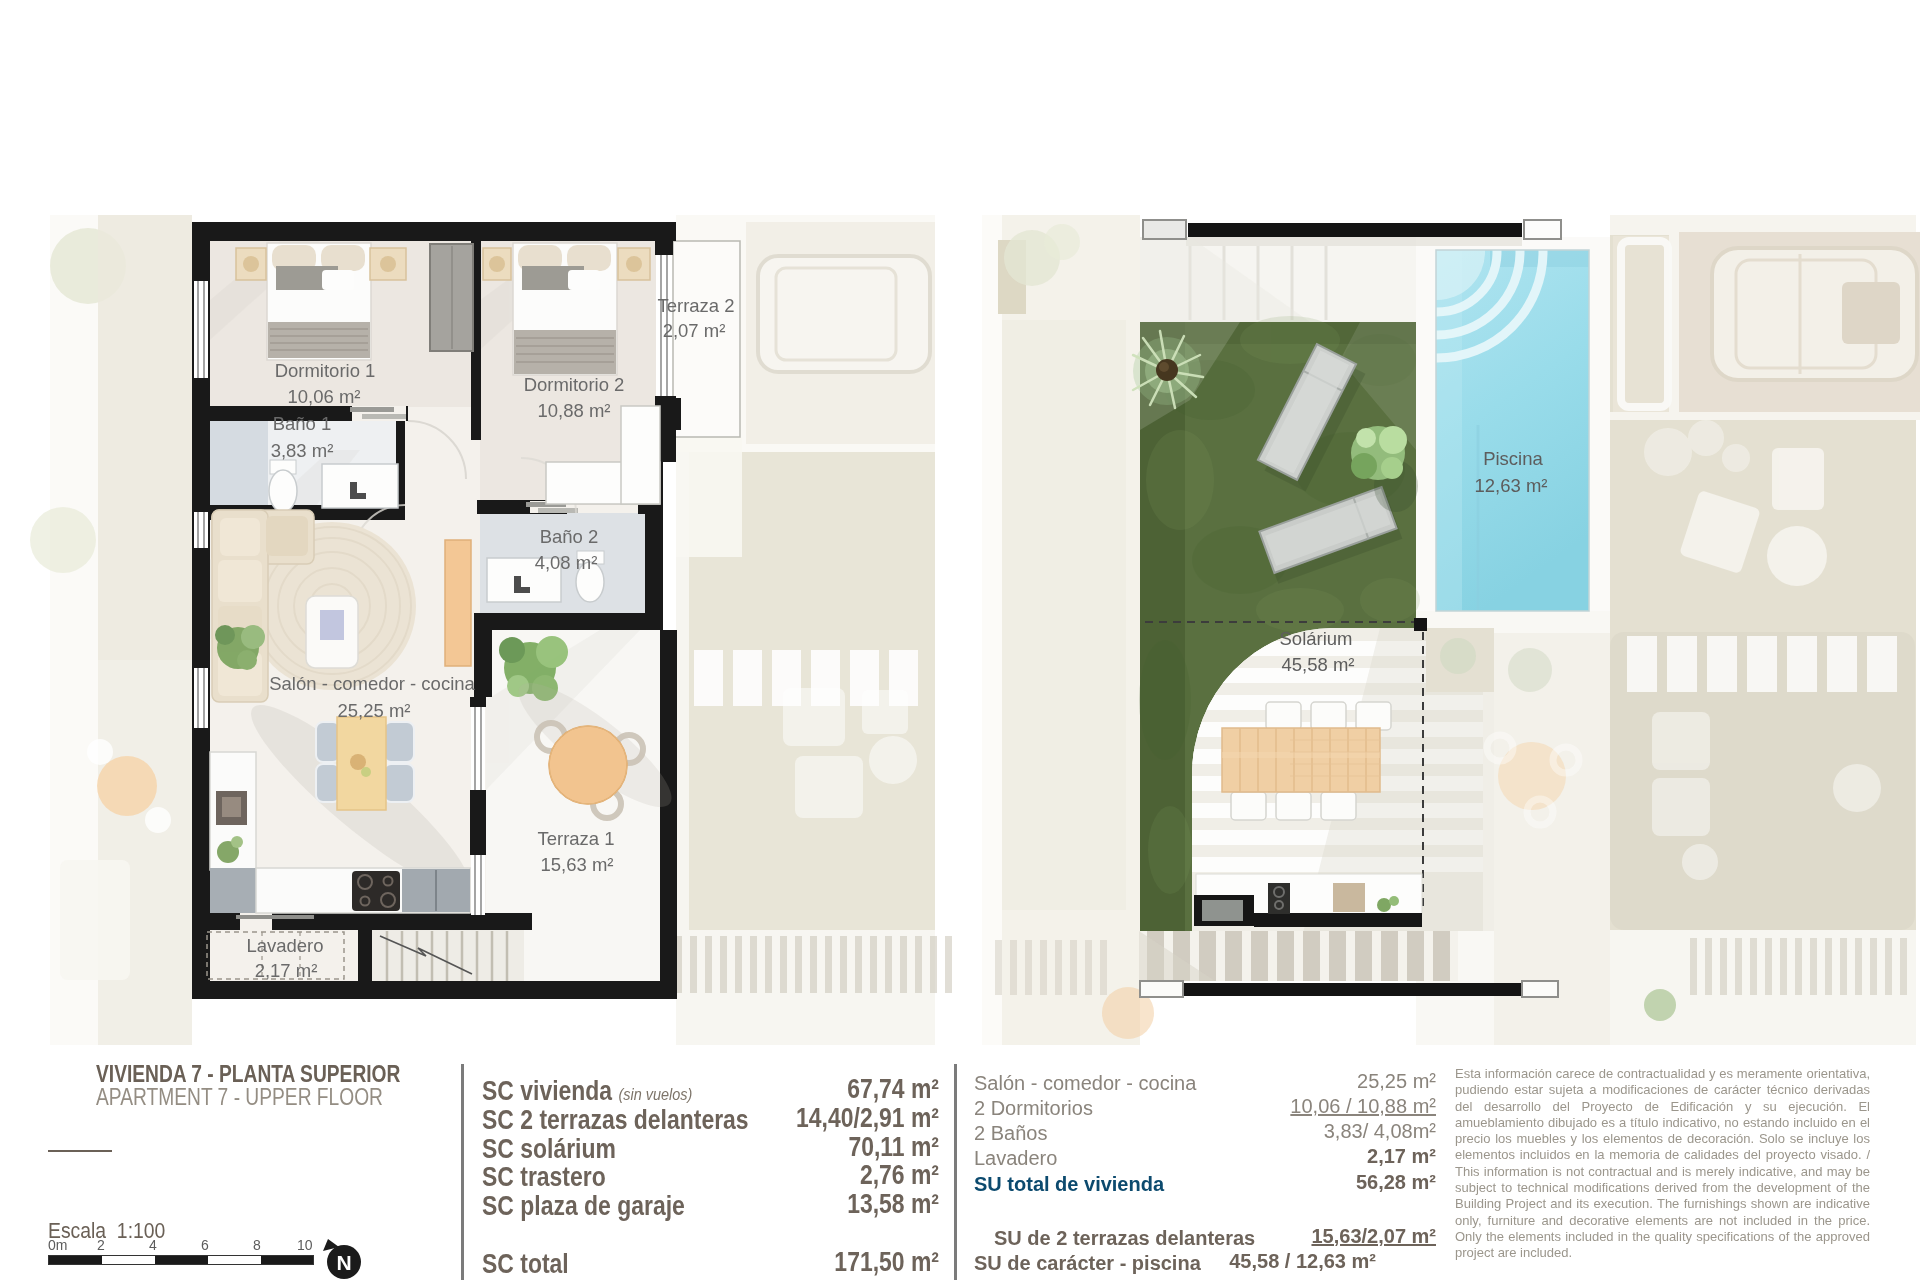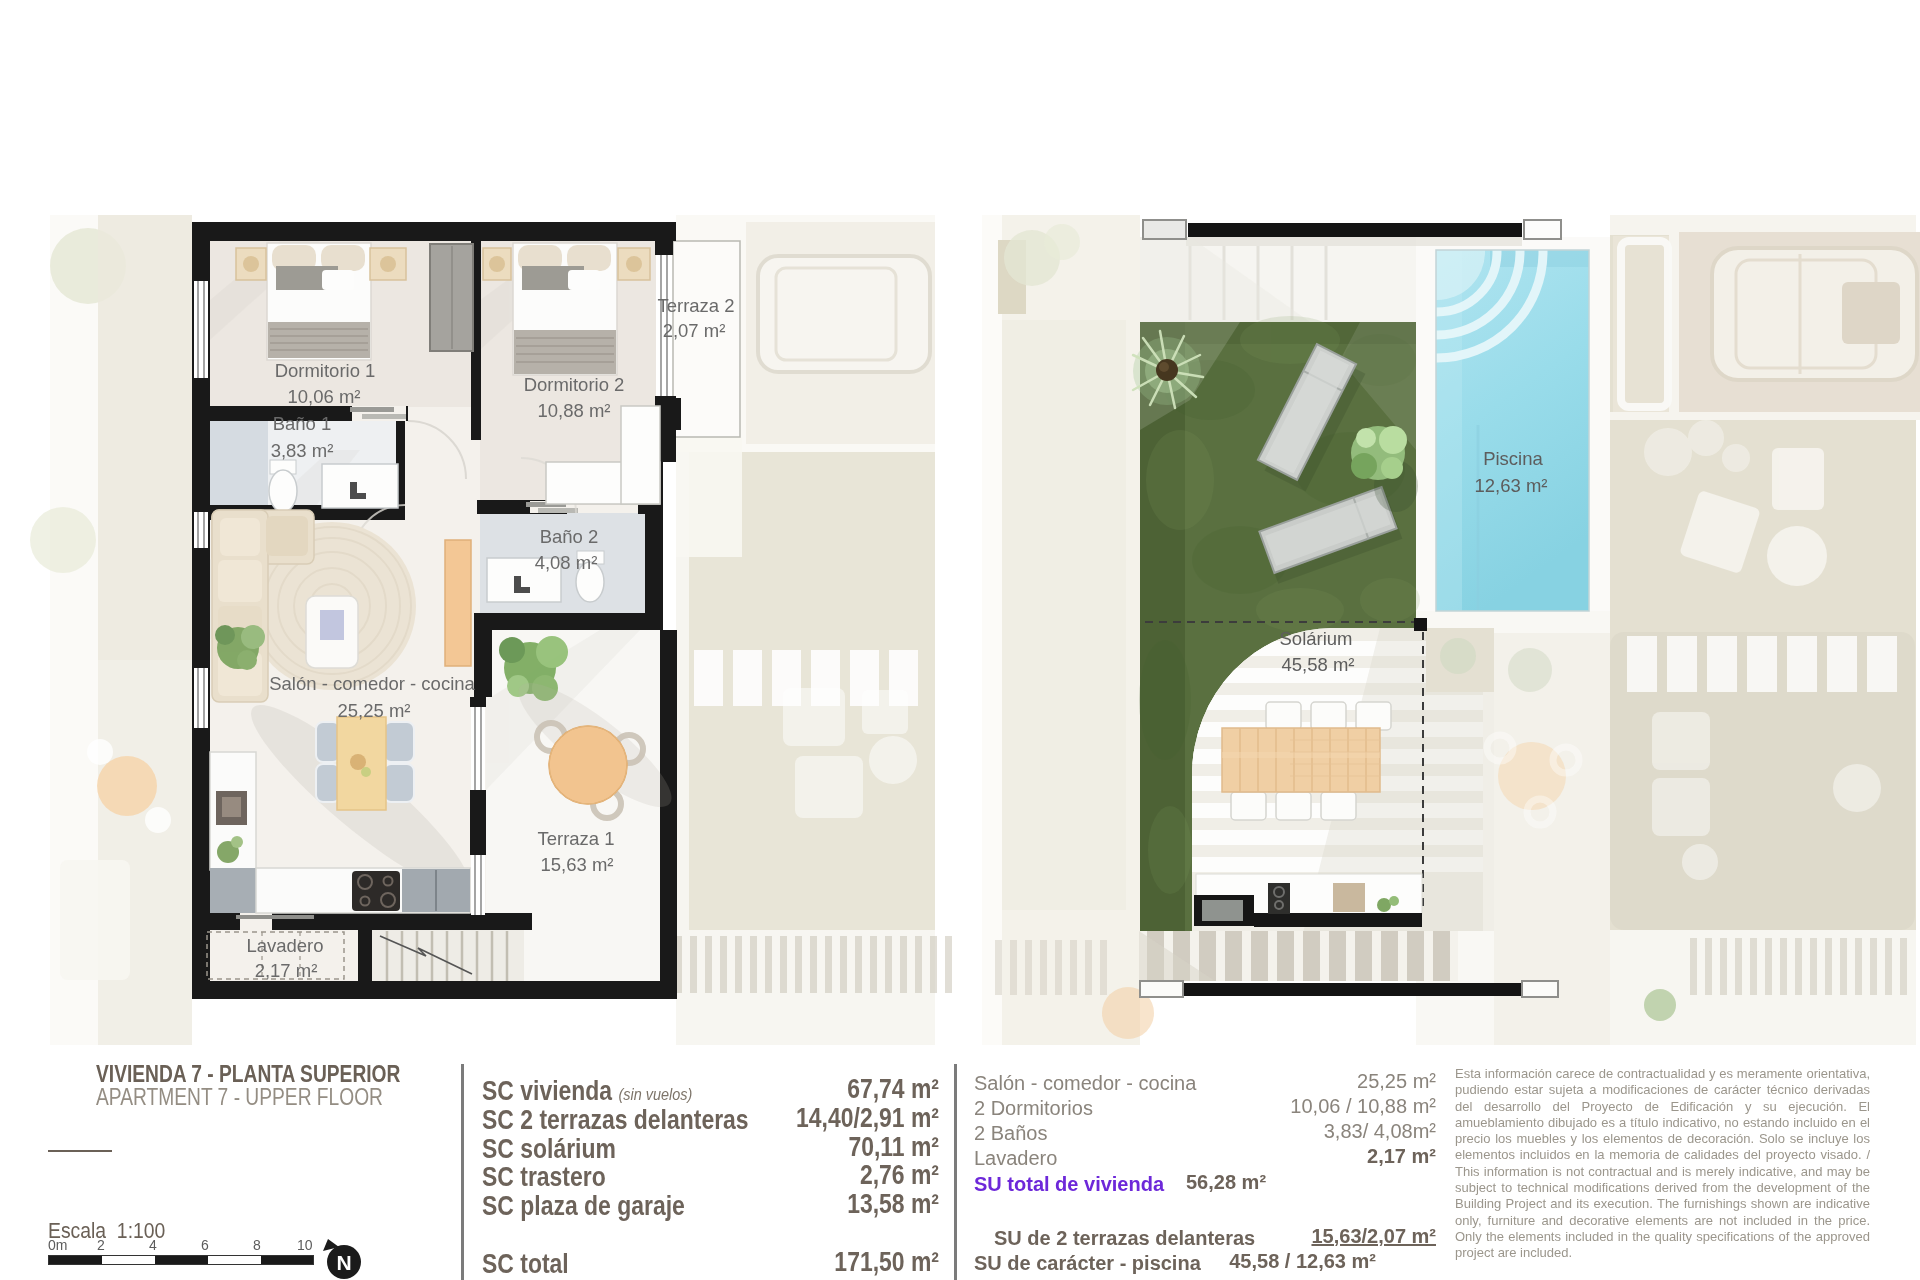--- a/index.html
+++ b/index.html
@@ -640,26 +640,26 @@
   <div class="t" style="left:689px;top:1103px;width:250px;text-align:right;font-size:27px;font-weight:bold;color:#6d635a;transform:scaleX(0.85);transform-origin:100% 0;">14,40/2,91 m²</div>
   <div class="t" style="left:689px;top:1132px;width:250px;text-align:right;font-size:27px;font-weight:bold;color:#6d635a;transform:scaleX(0.85);transform-origin:100% 0;">70,11 m²</div>
   <div class="t" style="left:689px;top:1160px;width:250px;text-align:right;font-size:27px;font-weight:bold;color:#6d635a;transform:scaleX(0.85);transform-origin:100% 0;">2,76 m²</div>
   <div class="t" style="left:689px;top:1189px;width:250px;text-align:right;font-size:27px;font-weight:bold;color:#6d635a;transform:scaleX(0.85);transform-origin:100% 0;">13,58 m²</div>
   <div class="t" style="left:689px;top:1247px;width:250px;text-align:right;font-size:27px;font-weight:bold;color:#6d635a;transform:scaleX(0.85);transform-origin:100% 0;">171,50 m²</div>
 
   <div class="t" style="left:974px;top:1072px;font-size:20px;color:#8a847c;">Salón - comedor - cocina</div>
   <div class="t" style="left:974px;top:1097px;font-size:20px;color:#8a847c;">2 Dormitorios</div>
   <div class="t" style="left:974px;top:1122px;font-size:20px;color:#8a847c;">2 Baños</div>
   <div class="t" style="left:974px;top:1147px;font-size:20px;color:#8a847c;">Lavadero</div>
-  <div class="t" style="left:974px;top:1173px;font-size:20px;font-weight:bold;color:#6d28d9;">SU total de vivienda</div>
+  <div class="t" style="left:974px;top:1173px;font-size:20px;font-weight:bold;color:#0c4a6e;">SU total de vivienda</div>
   <div class="t" style="left:974px;top:1227px;font-size:20px;font-weight:bold;color:#6d635a;margin-left:20px;">SU de 2 terrazas delanteras</div>
   <div class="t" style="left:974px;top:1252px;font-size:20px;font-weight:bold;color:#6d635a;">SU de carácter - piscina</div>
   <div class="t" style="left:1186px;top:1070px;width:250px;text-align:right;font-size:20px;color:#8a847c;">25,25 m²</div>
-  <div class="t" style="left:1186px;top:1095px;width:250px;text-align:right;font-size:20px;color:#8a847c;">10,06 / 10,88 m²</div>
+  <div class="t" style="left:1186px;top:1095px;width:250px;text-align:right;font-size:20px;color:#8a847c;text-decoration:underline;">10,06 / 10,88 m²</div>
   <div class="t" style="left:1186px;top:1120px;width:250px;text-align:right;font-size:20px;color:#8a847c;">3,83/ 4,08m²</div>
   <div class="t" style="left:1186px;top:1145px;width:250px;text-align:right;font-size:20px;font-weight:bold;color:#6d635a;">2,17 m²</div>
-  <div class="t" style="left:1186px;top:1171px;width:250px;text-align:left;font-size:20px;font-weight:bold;color:#6d635a;">56,28 m²</div>
+  <div class="t" style="left:1186px;top:1171px;width:250px;text-align:right;font-size:20px;font-weight:bold;color:#6d635a;">56,28 m²</div>
   <div class="t" style="left:1186px;top:1225px;width:250px;text-align:right;font-size:20px;font-weight:bold;color:#6d635a;text-decoration:underline;">15,63/2,07 m²</div>
   <div class="t" style="left:1126px;top:1250px;width:250px;text-align:right;font-size:20px;font-weight:bold;color:#6d635a;">45,58 / 12,63 m²</div>
 
   <div class="abs" style="left:1455px;top:1066px;width:415px;font-size:13px;line-height:16.3px;color:#9b968c;text-align:justify;">Esta información carece de contractualidad y es meramente orientativa, pudiendo estar sujeta a modificaciones de carácter técnico derivadas del desarrollo del Proyecto de Edificación y su ejecución. El amueblamiento dibujado es a título indicativo, no estando incluido en el precio los muebles y los elementos de decoración. Solo se incluye los elementos incluidos en la memoria de calidades del proyecto visado. / This information is not contractual and is merely indicative, and may be subject to technical modifications derived from the development of the Building Project and its execution. The furnishings shown are indicative only, furniture and decorative elements are not included in the price. Only the elements included in the quality specifications of the approved project are included.</div>
 </div>
 </div>
 
 </body></html>

